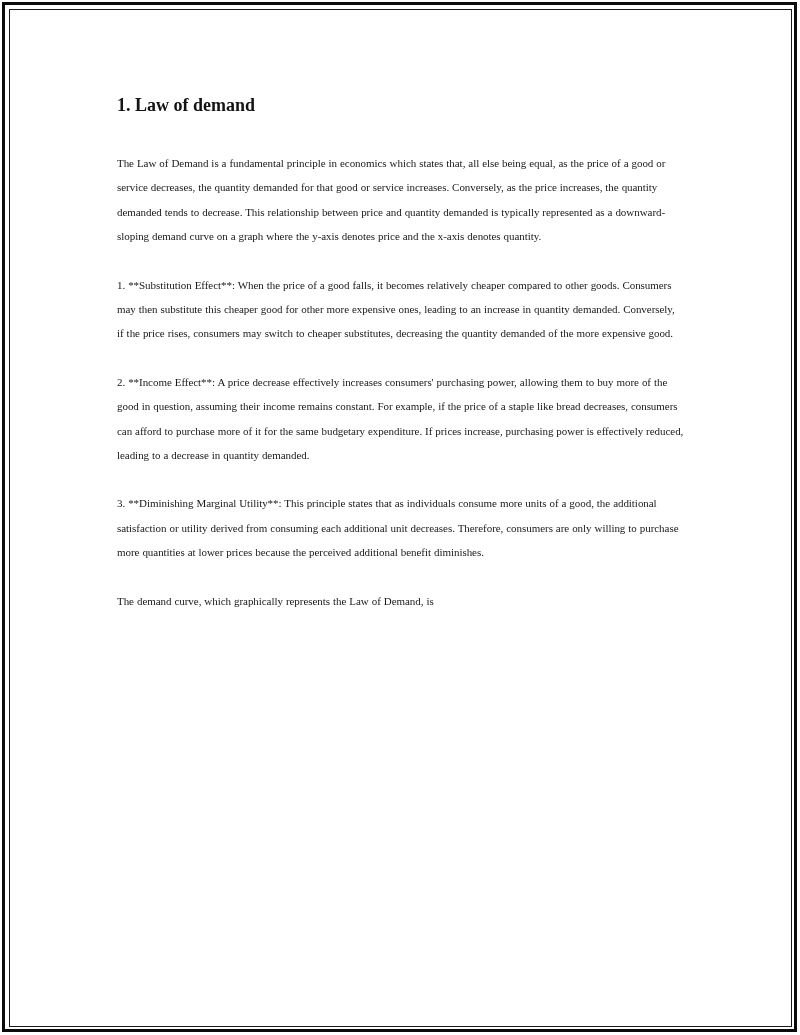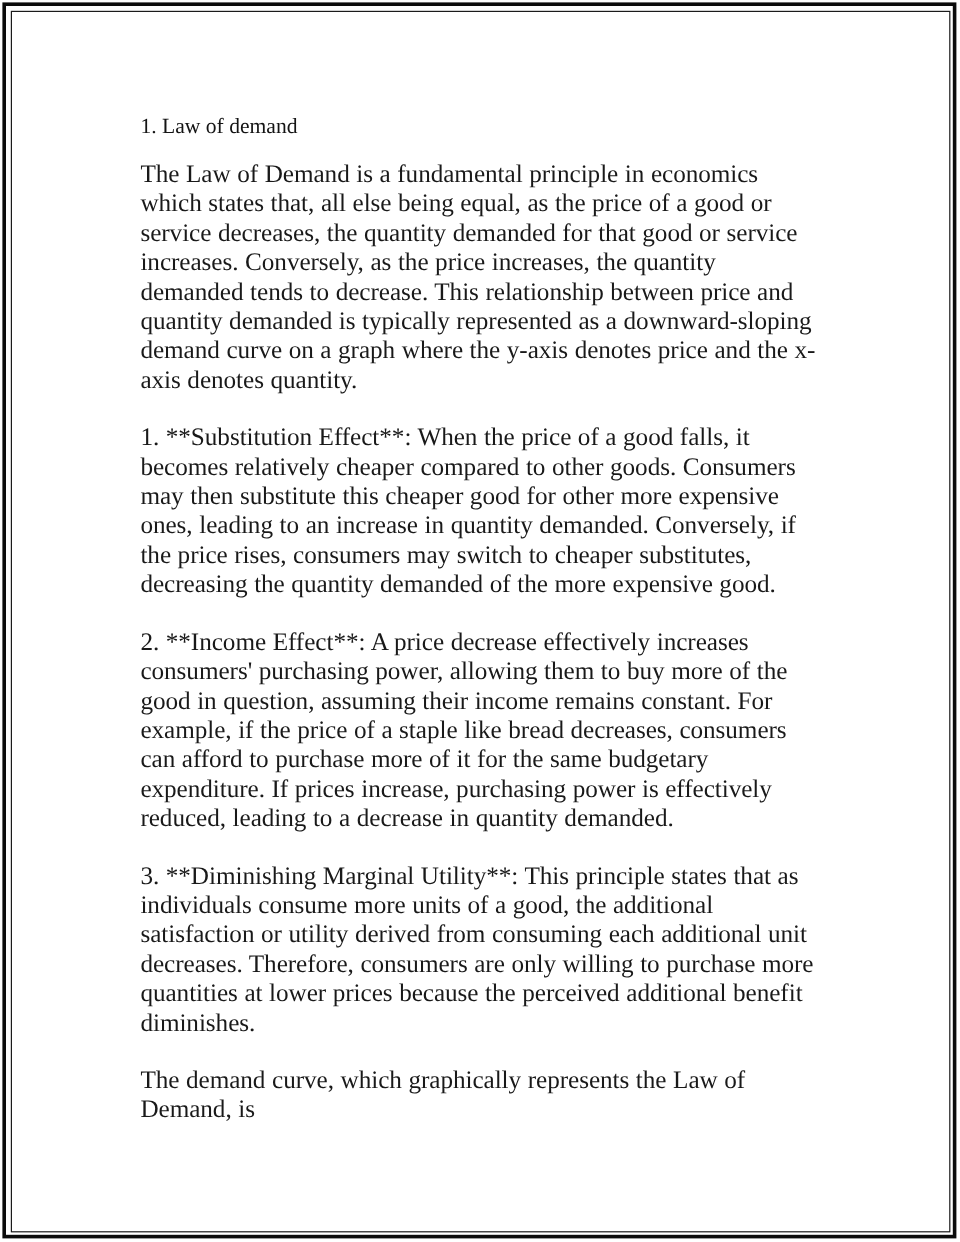--- a/index.html
+++ b/index.html
@@ -31,27 +31,27 @@
     left: 117px;
     top: 94px;
     width: 567px;
     color: #1b1b1b;
     
     filter: blur(0.25px) contrast(1.02);
     text-rendering: optimizeLegibility;
   }
   .doc-heading {
     font-size: 18px;
-    font-weight: normal;
+    font-weight: bold;
     line-height: 22px;
-    margin: 0 0 17px 0;
+    margin: 0 0 35px 0;
     color: #161616;
   }
   .doc-paragraph {
-    font-size: 21px;
+    font-size: 11px;
     line-height: 24.4px;
     margin: 0 0 24px 0;
     letter-spacing: -0.05px;
     word-spacing: 0.3px;
   }
   .doc-paragraph:last-child {
     margin-bottom: 0;
     font-family: Liberation Serif, serif;
   }
 </style>

